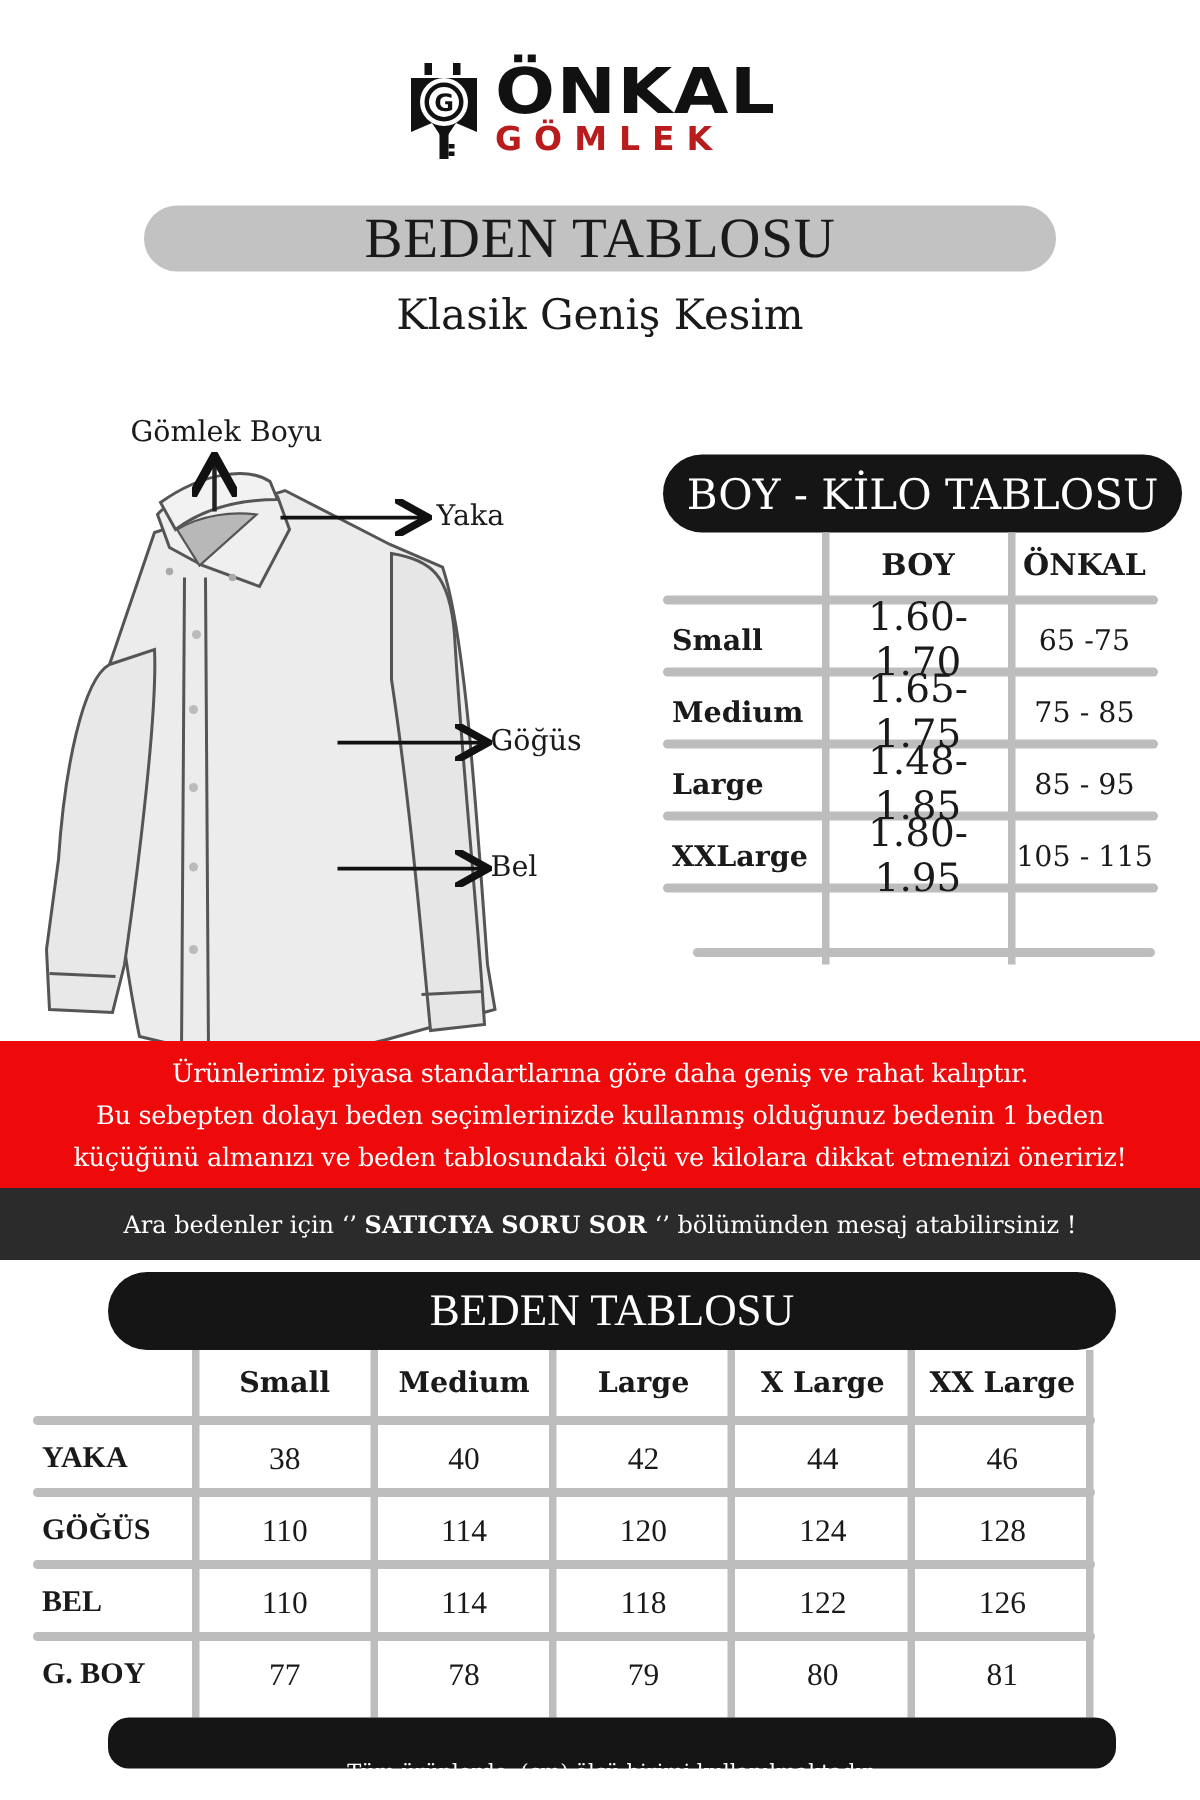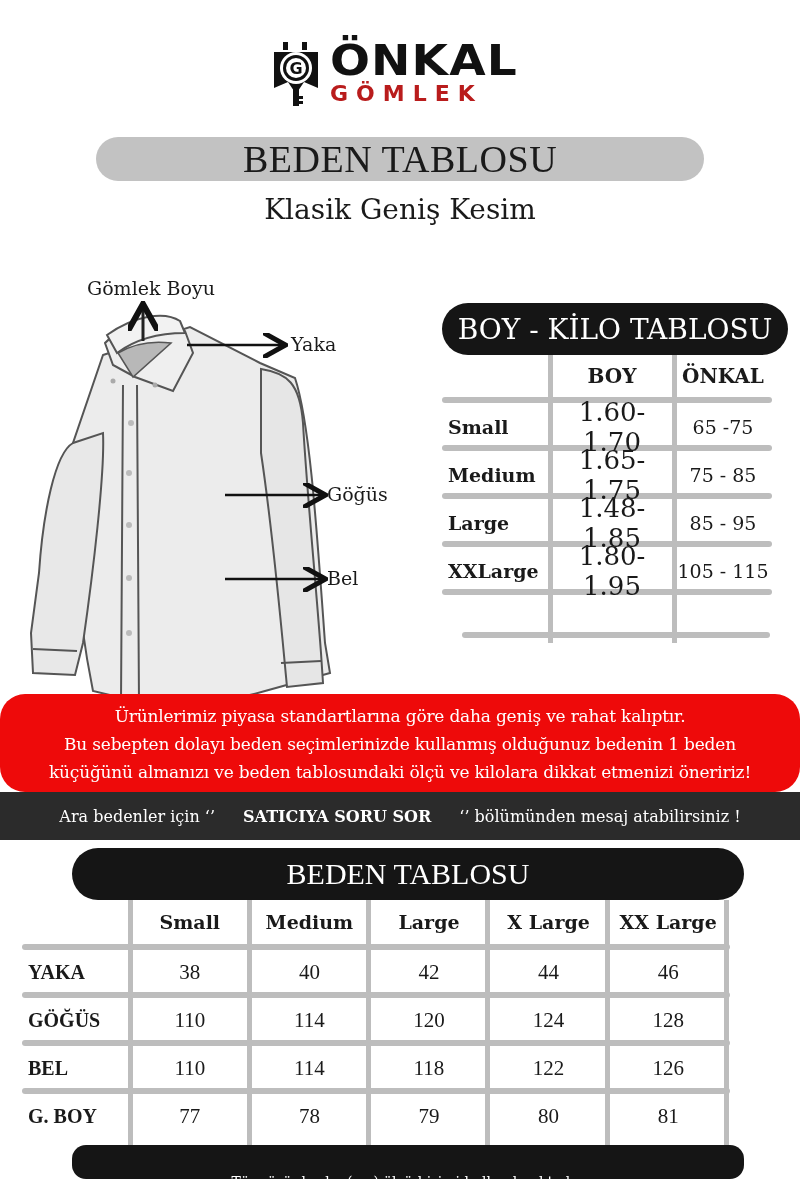--- a/index.html
+++ b/index.html
@@ -27,23 +27,23 @@
     .bk-table { position: absolute; left: 442px; top: 355px; width: 330px; }
     .bk-row { position: relative; display: flex; height: 48px; align-items: center; }
     .bk-row .c0 { width: 108px; padding-left: 6px; font-weight: bold; font-size: 19px; }
     .bk-row .c1 { width: 124px; text-align: center; font-size: 26px; }
     .bk-row .c2 { width: 98px; text-align: center; font-size: 19px; }
     .bk-head .c1, .bk-head .c2 { font-weight: bold; font-size: 20px; }
     .vline { position: absolute; background: #bdbdbd; width: 5px; }
     .hline { position: absolute; background: #bdbdbd; height: 6px; border-radius: 3px; }
 
     
-    .notice-red { position: absolute; left: 0; top: 694px; width: 800px; height: 98px; background: #ee0a0a; color: #ffffff; text-align: center; padding-top: 8px; border-radius: 25px; }
+    .notice-red { position: absolute; left: 0; top: 694px; width: 800px; height: 98px; background: #ee0a0a; color: #ffffff; text-align: center; padding-top: 8px; }
     .notice-red div { font-family: "DejaVu Serif", serif; font-size: 17px; line-height: 28px; letter-spacing: -0.2px; }
-    .notice-dark { position: absolute; left: 0; top: 792px; width: 800px; height: 48px; background: #2b2b2b; color: #ffffff; text-align: center; display: flex; align-items: center; justify-content: center; font-family: "DejaVu Serif", serif; font-size: 16px; gap: 23px; }
+    .notice-dark { position: absolute; left: 0; top: 792px; width: 800px; height: 48px; background: #2b2b2b; color: #ffffff; text-align: center; display: flex; align-items: center; justify-content: center; font-family: "DejaVu Serif", serif; font-size: 16px; }
     .notice-dark b { font-weight: bold; }
 
     
     .bd-header { position: absolute; left: 72px; top: 848px; width: 672px; height: 52px; background: #151515; border-radius: 26px; display: flex; align-items: center; justify-content: center; }
     .bd-header span { font-family: "Liberation Serif", serif; font-size: 30px; color: #ffffff; }
     .bd-table { position: absolute; left: 22px; top: 900px; width: 706px; }
     .bd-row { display: flex; height: 48px; align-items: center; }
     .bd-row .c0 { width: 108px; padding-left: 6px; font-weight: bold; font-size: 20px; font-family: "Liberation Serif", serif; }
     .bd-row .cv { width: 119.6px; text-align: center; font-size: 21px; font-family: "Liberation Serif", serif; }
     .bd-head .cv { font-weight: bold; font-size: 21px; font-family: "DejaVu Serif", serif; font-size: 19px; }

